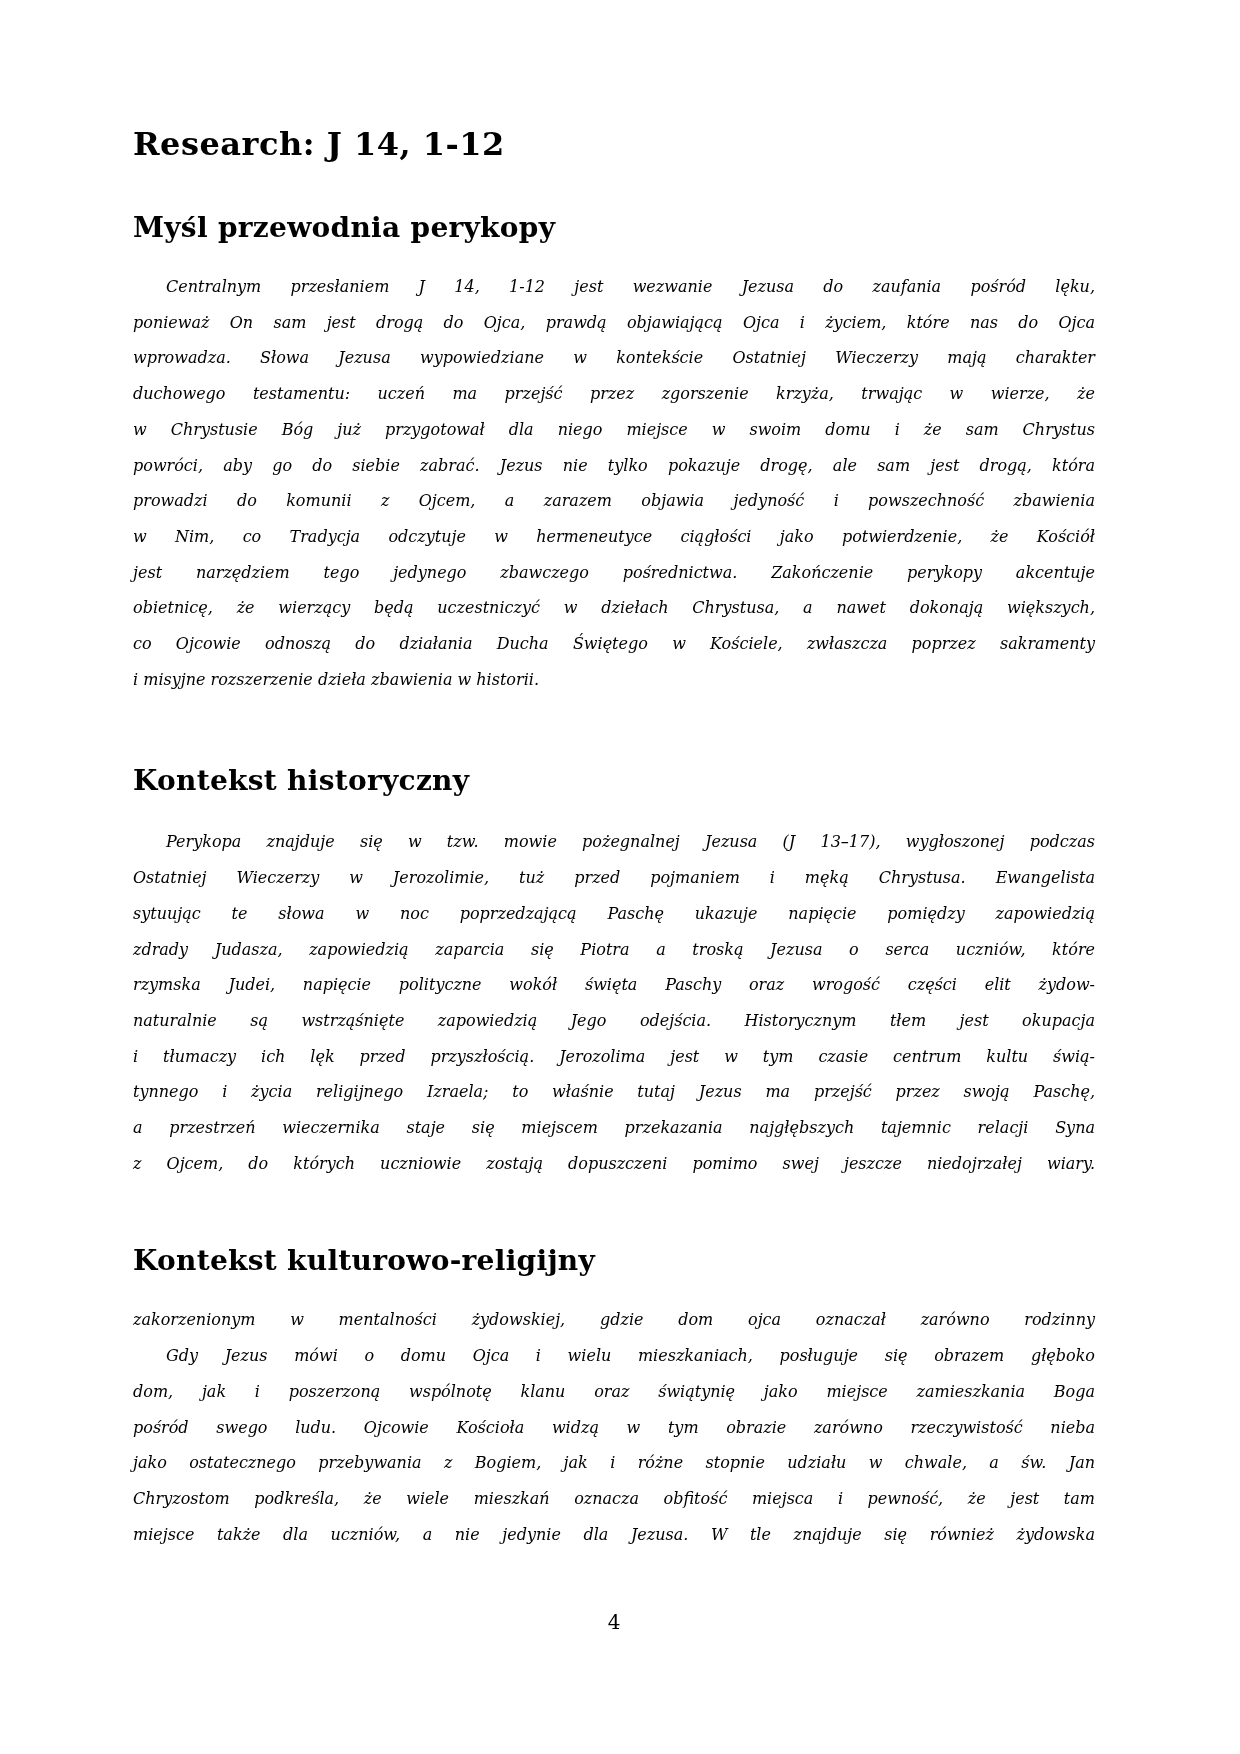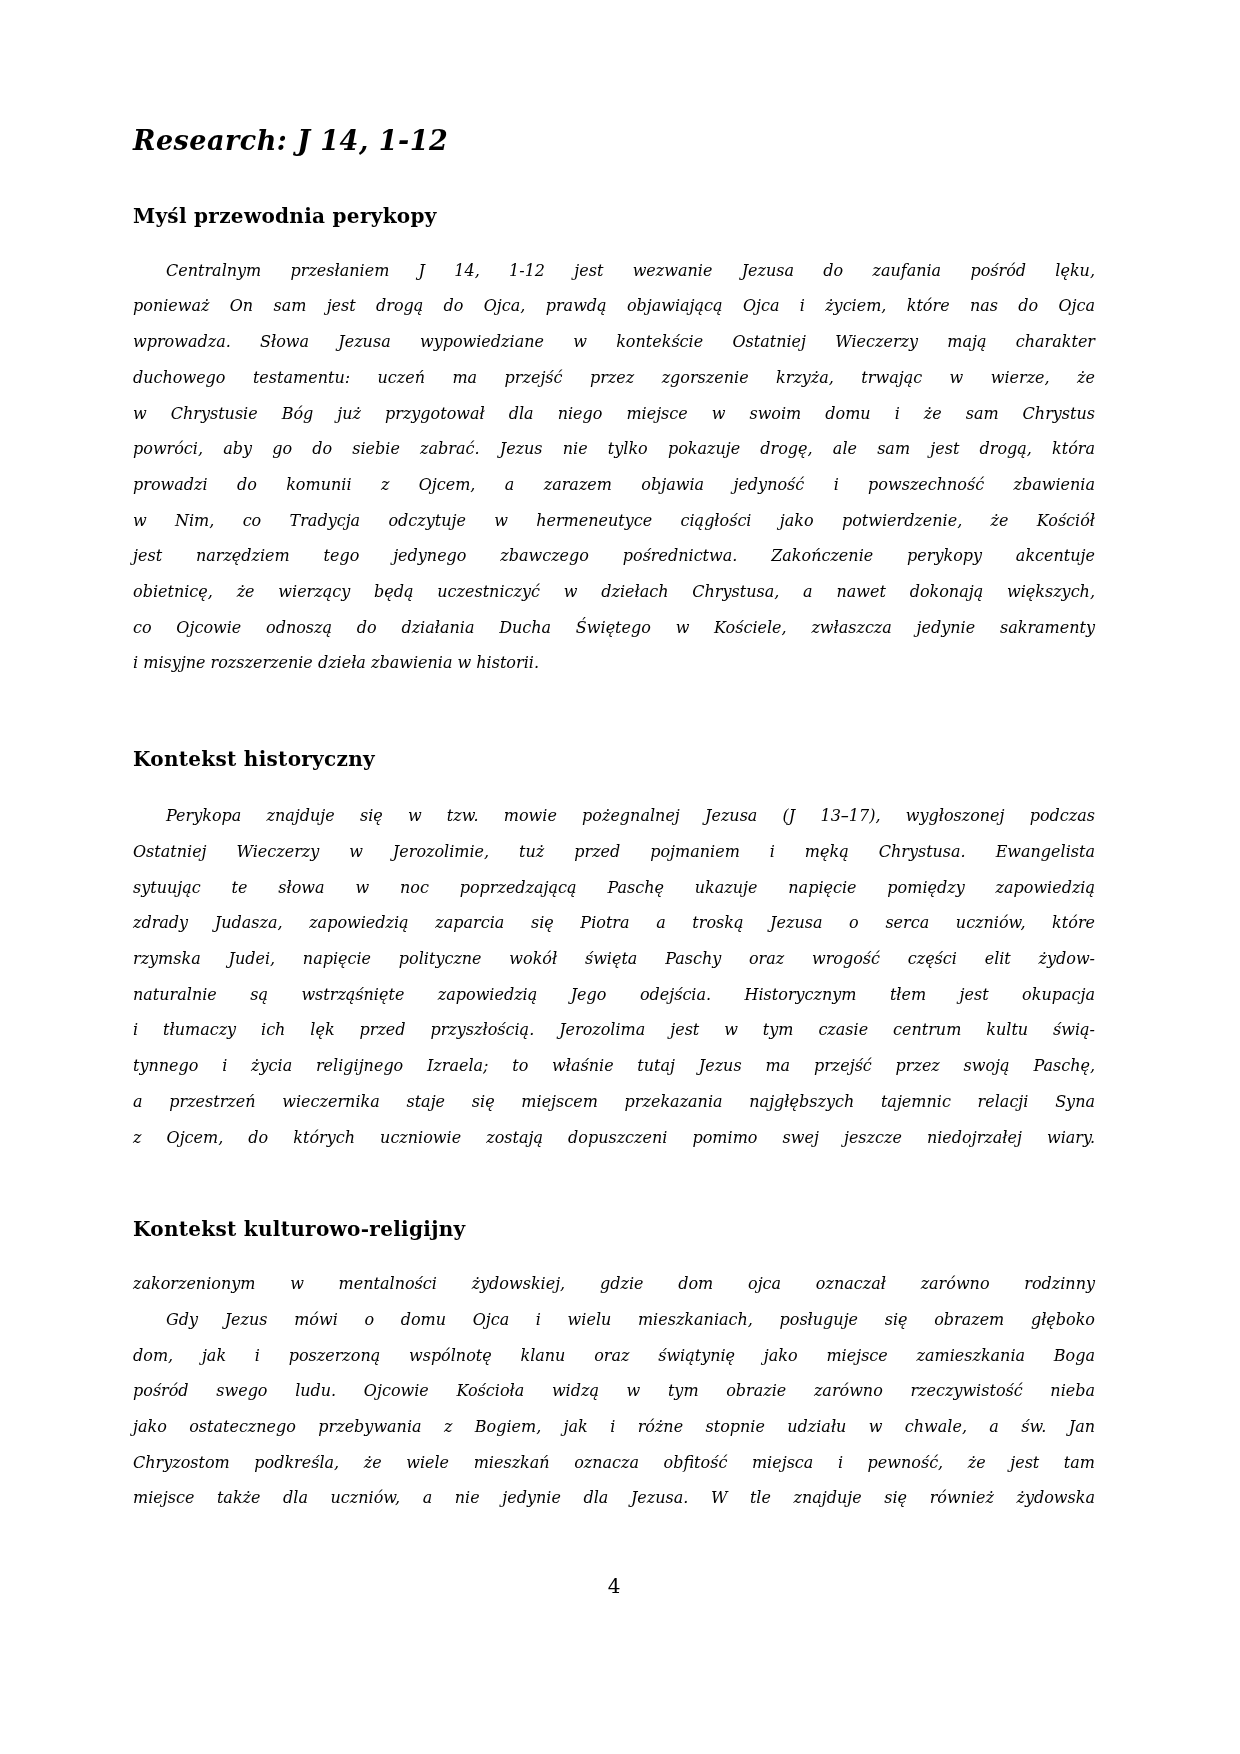--- a/index.html
+++ b/index.html
@@ -16,30 +16,29 @@
     font-family: "DejaVu Serif", "Liberation Serif", serif;
     overflow: hidden;
   }
   .content {
     position: absolute;
     left: 133px;
     top: 0;
     width: 962px;
   }
   h1.doc-title {
-    font-size: 27px;
+    font-size: 32px;
     font-weight: bold;
     line-height: 1.25;
     margin: 124px 0 0 0;
     letter-spacing: 0.5px;
-    font-style: italic;
   }
   section { margin: 0; padding: 0; }
   h2.sec-heading {
-    font-size: 20px;
+    font-size: 28px;
     font-weight: bold;
     line-height: 1.25;
     margin: 0;
     letter-spacing: 0.3px;
   }
   .s1 h2.sec-heading { margin-top: 46px; }
   .s2 h2.sec-heading { margin-top: 66px; }
   .s3 h2.sec-heading { margin-top: 62px; }
   .para {
     margin-top: 24px;
@@ -77,21 +76,21 @@
           <div class="line first">Centralnym przesłaniem J 14, 1-12 jest wezwanie Jezusa do zaufania pośród lęku,</div>
           <div class="line">ponieważ On sam jest drogą do Ojca, prawdą objawiającą Ojca i życiem, które nas do Ojca</div>
           <div class="line">wprowadza. Słowa Jezusa wypowiedziane w kontekście Ostatniej Wieczerzy mają charakter</div>
           <div class="line">duchowego testamentu: uczeń ma przejść przez zgorszenie krzyża, trwając w wierze, że</div>
           <div class="line">w Chrystusie Bóg już przygotował dla niego miejsce w swoim domu i że sam Chrystus</div>
           <div class="line">powróci, aby go do siebie zabrać. Jezus nie tylko pokazuje drogę, ale sam jest drogą, która</div>
           <div class="line">prowadzi do komunii z Ojcem, a zarazem objawia jedyność i powszechność zbawienia</div>
           <div class="line">w Nim, co Tradycja odczytuje w hermeneutyce ciągłości jako potwierdzenie, że Kościół</div>
           <div class="line">jest narzędziem tego jedynego zbawczego pośrednictwa. Zakończenie perykopy akcentuje</div>
           <div class="line">obietnicę, że wierzący będą uczestniczyć w dziełach Chrystusa, a nawet dokonają większych,</div>
-          <div class="line">co Ojcowie odnoszą do działania Ducha Świętego w Kościele, zwłaszcza jedynie sakramenty</div>
+          <div class="line">co Ojcowie odnoszą do działania Ducha Świętego w Kościele, zwłaszcza poprzez sakramenty</div>
           <div class="line short-last">i misyjne rozszerzenie dzieła zbawienia w historii.</div>
         </div>
     </section>
 
     <section class="s2">
       <h2 class="sec-heading">Kontekst historyczny</h2>
       <div class="para">
           <div class="line first">Perykopa znajduje się w tzw. mowie pożegnalnej Jezusa (J 13–17), wygłoszonej podczas</div>
           <div class="line">Ostatniej Wieczerzy w Jerozolimie, tuż przed pojmaniem i męką Chrystusa. Ewangelista</div>
           <div class="line">sytuując te słowa w noc poprzedzającą Paschę ukazuje napięcie pomiędzy zapowiedzią</div>

